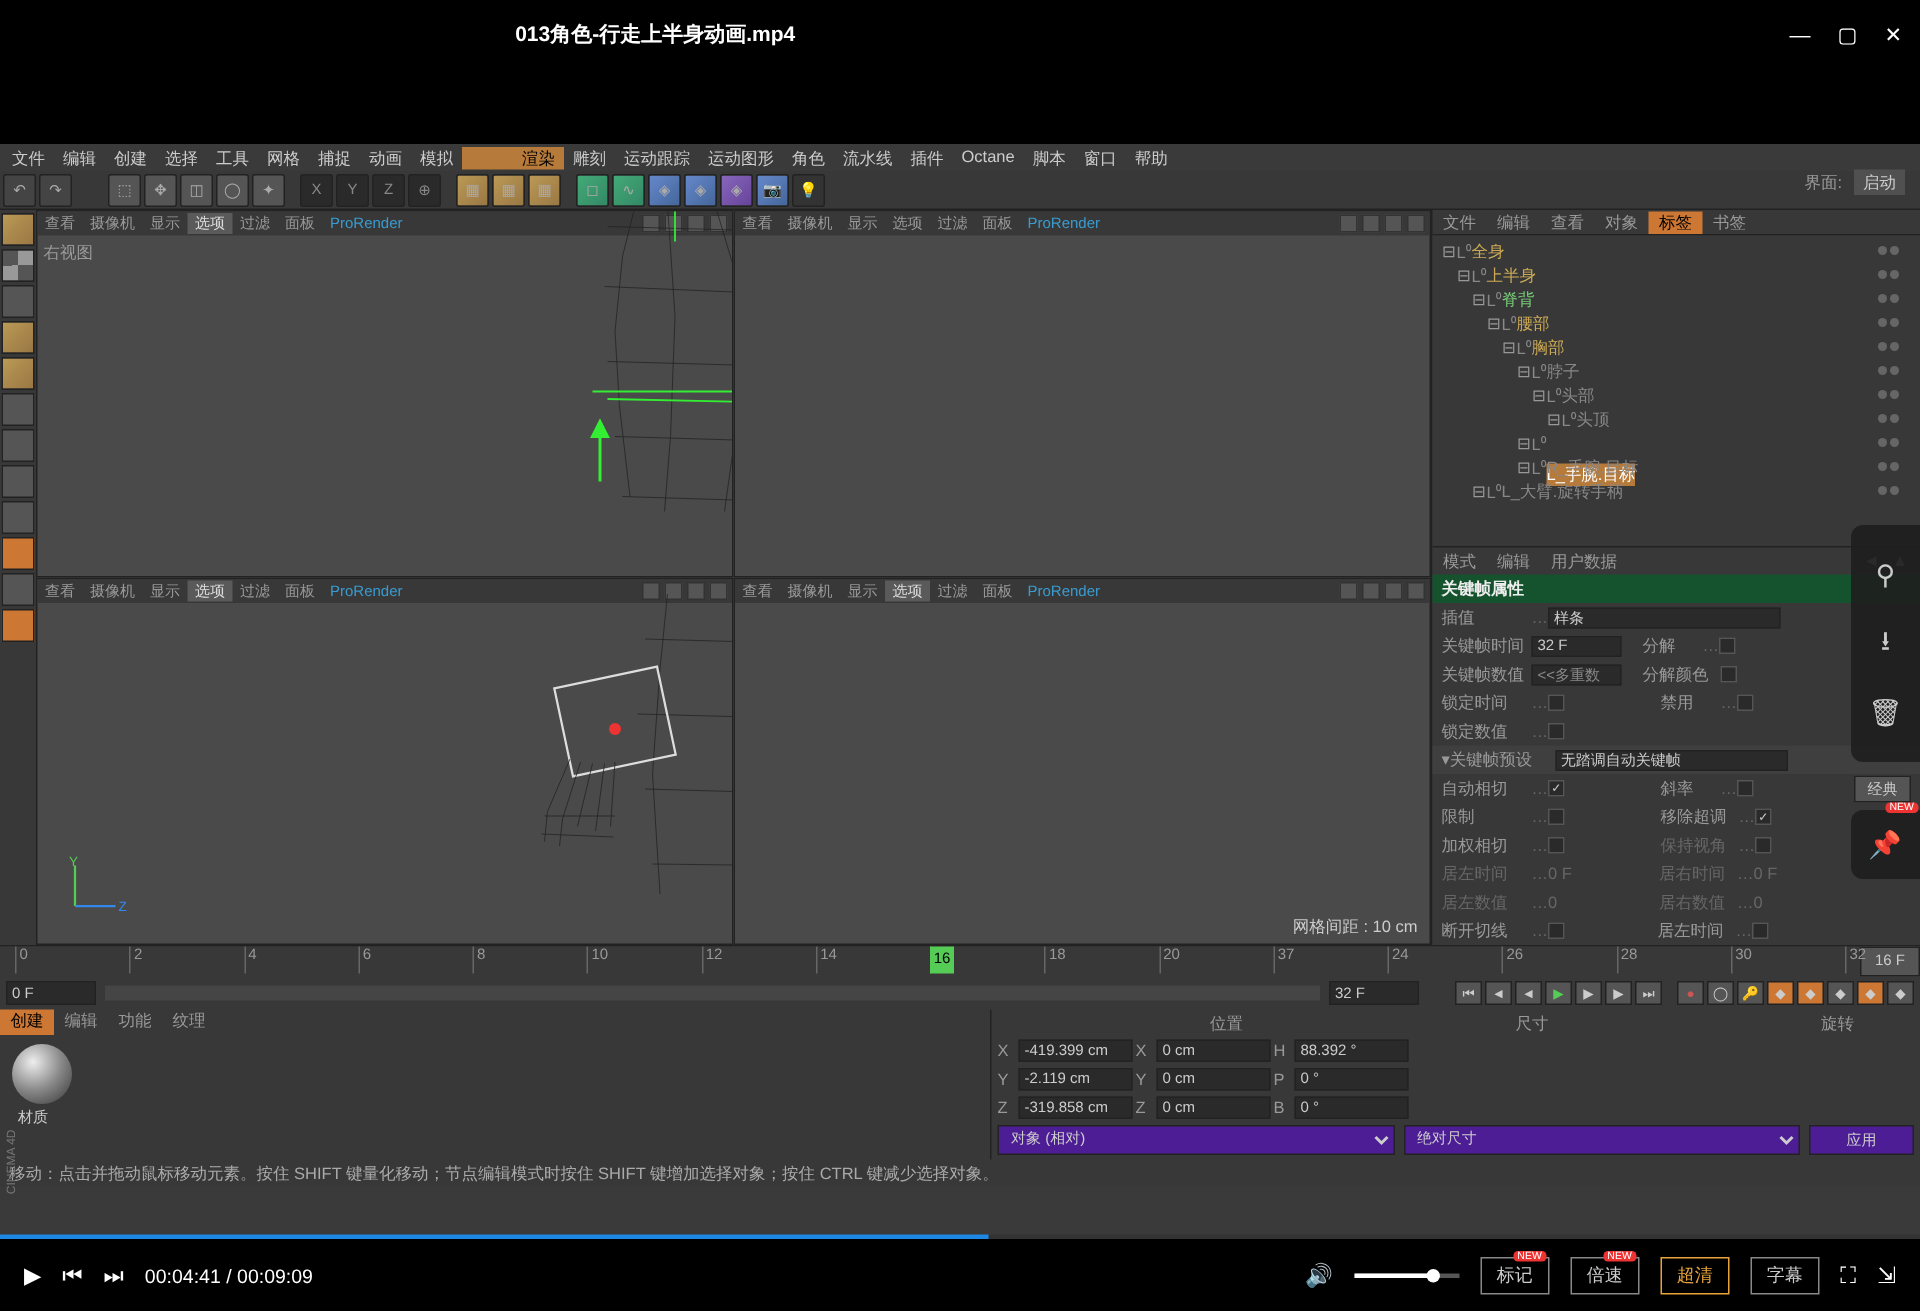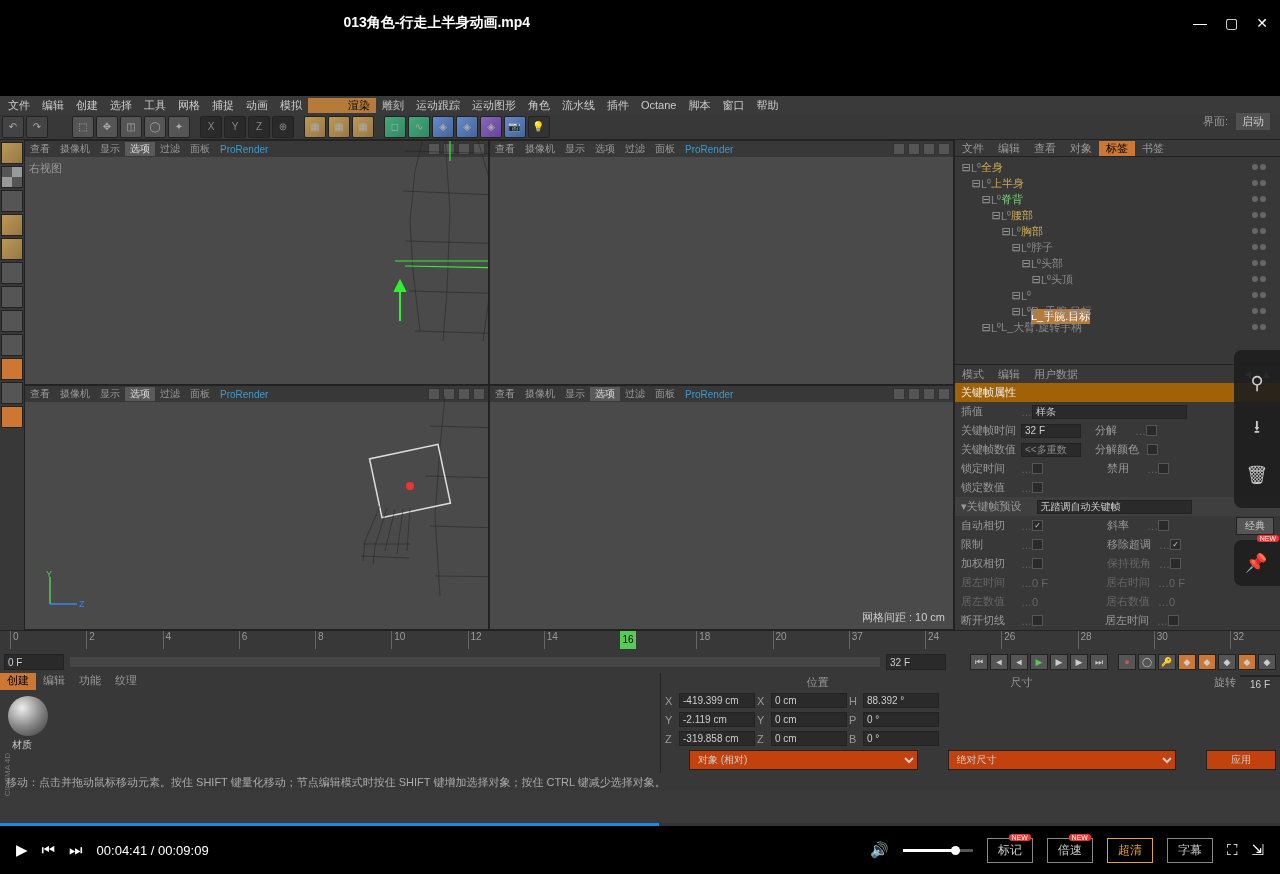--- a/index.html
+++ b/index.html
@@ -66,36 +66,36 @@
 .tree-label.green { color: #7c7; }
 .tree-label.orange { color: #ca5; }
 .tree-label.sel { background: #b67a3a; color: #fff; margin-top: 42px; }
 .tree-dots { margin-left: auto; display: flex; gap: 2px; padding-right: 12px; }
 .tree-dot { width: 6px; height: 6px; border-radius: 50%; background: #666; }
 
 .attr-panel { flex: 1; background: #383838; border-top: 1px solid #222; }
 .attr-tabs { height: 18px; display: flex; align-items: center; justify-content: center; }
 .attr-tab { padding: 0 7px; color: #999; font-size: 11px; }
 .attr-title { padding: 3px 6px; color: #ccc; background: #454545; font-size: 11px; }
-.attr-section { padding: 2px 6px; color: #eee; font-size: 11px; background: #a16207; }
+.attr-section { padding: 2px 6px; color: #eee; font-size: 11px; background: #14532d; font-weight: bold; }
 .attr-row { display: flex; align-items: center; height: 19px; padding: 0 6px; }
 .attr-label { color: #999; width: 60px; font-size: 11px; }
 .attr-dots { color: #666; flex: 0 0 10px; }
 .attr-input { background: #2a2a2a; border: 1px solid #222; height: 14px; width: 60px; color: #ccc; font-size: 10px; padding: 0 3px; }
 .attr-input.wide { width: 155px; }
 .attr-check { width: 11px; height: 11px; background: #2a2a2a; border: 1px solid #555; }
 .attr-check.on::after { content: "✓"; color: #ccc; font-size: 8px; display: block; text-align: center; line-height: 9px; }
 .attr-btn { background: #555; border: 1px solid #222; padding: 1px 8px; color: #ccc; font-size: 10px; }
 
 .timeline-area { background: #383838; border-top: 1px solid #222; }
 .timeline-ruler { height: 20px; display: flex; position: relative; background: #383838; }
 .ruler-track { flex: 1; position: relative; margin: 0 10px; }
 .ruler-tick { position: absolute; top: 0; color: #999; font-size: 10px; border-left: 1px solid #666; padding-left: 2px; height: 18px; }
 .ruler-marker { position: absolute; top: 0; width: 16px; height: 18px; background: #5c5; color: #000; font-size: 10px; text-align: center; line-height: 18px; }
-.ruler-end { width: 40px; background: #555; text-align: center; line-height: 18px; font-size: 10px; color: #ccc; border: 1px solid #222; margin-top: 44px; }
+.ruler-end { width: 40px; background: #555; text-align: center; line-height: 18px; font-size: 10px; color: #ccc; border: 1px solid #222; }
 
 .playback-row { height: 22px; display: flex; align-items: center; padding: 0 4px; gap: 2px; }
 .frame-input { width: 60px; height: 16px; background: #2a2a2a; border: 1px solid #222; color: #ccc; font-size: 10px; padding: 0 3px; }
 .play-btn { width: 18px; height: 16px; background: #555; border: 1px solid #222; display: flex; align-items: center; justify-content: center; font-size: 9px; color: #ccc; }
 .play-btn.green { color: #5c5; }
 .play-btn.red { color: #c55; }
 .play-btn.orange { background: #c73; }
 
 .bottom-panels { display: flex; height: 100px; }
 .mat-panel { width: 660px; background: #383838; }
@@ -105,21 +105,21 @@
 .mat-ball { width: 40px; height: 40px; border-radius: 50%; background: radial-gradient(circle at 35% 30%, #eee, #888, #333); margin: 6px 8px 2px; }
 .mat-label { color: #ccc; font-size: 10px; margin-left: 12px; }
 .cinema-label { writing-mode: vertical-lr; transform: rotate(180deg); color: #777; font-size: 8px; position: absolute; left: 3px; bottom: 30px; }
 
 .coords-panel { flex: 1; background: #383838; border-left: 1px solid #222; padding: 2px 4px; }
 .coords-header { display: flex; height: 16px; }
 .coords-header span { flex: 1; text-align: center; color: #999; font-size: 11px; }
 .coord-row { display: flex; align-items: center; height: 19px; gap: 2px; }
 .coord-label { color: #999; width: 12px; font-size: 11px; }
 .coord-input { background: #2a2a2a; border: 1px solid #222; height: 15px; width: 76px; color: #ccc; font-size: 10px; padding: 0 3px; }
-.coord-select { background: #c2410c; border: 1px solid #222; height: 20px; flex: 1; color: #ccc; font-size: 10px; padding: 0 4px; margin-left: 24px; }
+.coord-select { background: #4c1d95; border: 1px solid #222; height: 20px; flex: 1; color: #ccc; font-size: 10px; padding: 0 4px; }
 
 .status-bar { height: 18px; background: #383838; color: #aaa; font-size: 11px; padding: 2px 6px; }
 
 .side-floating { position: absolute; right: 0; top: 350px; width: 46px; background: rgba(30,30,30,0.9); border-radius: 8px 0 0 8px; padding: 10px 0; }
 .float-icon { width: 46px; height: 46px; display: flex; align-items: center; justify-content: center; color: #ccc; font-size: 18px; cursor: pointer; }
 .side-floating2 { position: absolute; right: 0; top: 540px; width: 46px; height: 46px; background: rgba(30,30,30,0.9); border-radius: 8px 0 0 8px; display: flex; align-items: center; justify-content: center; color: #ccc; font-size: 18px; }
 .new-badge { position: absolute; top: -5px; right: 1px; background: #e33; color: #fff; font-size: 7px; padding: 0 3px; border-radius: 3px; }
 
 .video-controls { position: absolute; bottom: 0; left: 0; right: 0; height: 48px; background: #000; display: flex; align-items: center; padding: 0 16px; gap: 14px; }
 .progress-bar { position: absolute; bottom: 48px; left: 0; right: 0; height: 3px; background: #333; }

